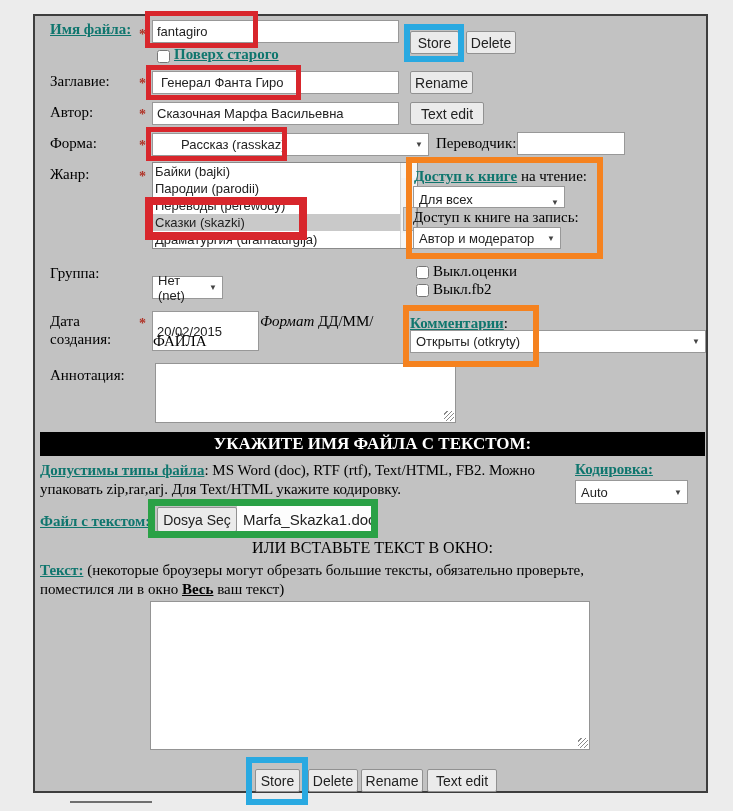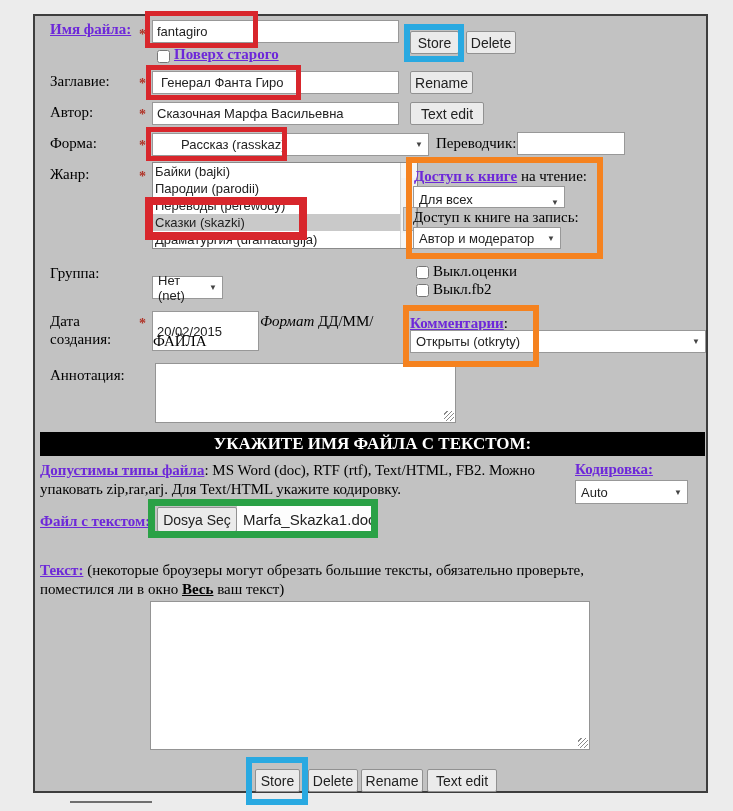--- a/index.html
+++ b/index.html
@@ -2,21 +2,21 @@
 <html><head>
 <meta charset="utf-8">
 <style>
   html,body{margin:0;padding:0;}
   .page{position:relative;width:733px;height:811px;background:#ececec;overflow:hidden;
         font-family:"Liberation Serif","DejaVu Serif",serif;}
   .abs{position:absolute;}
   .panel{position:absolute;left:33px;top:14px;width:675px;height:779px;
          background:#c2c2c2;border:2px solid #3d3d3d;box-sizing:border-box;}
   .lbl{font-size:15px;color:#000;white-space:nowrap;}
-  .link{font-size:15px;font-weight:bold;color:#6d28d9;text-decoration:underline;
+  .link{font-size:15px;font-weight:bold;color:#0f766e;text-decoration:underline;
         cursor:pointer;white-space:nowrap;}
   .req{color:#b03226;font-size:14px;font-weight:bold;}
   .txt-input{border:1px solid #989898;background:#fff;
              font:13px "Liberation Sans","DejaVu Sans",sans-serif;
              padding:2px 4px;box-sizing:border-box;color:#222;}
   .btn{background:#ebebeb;border:1px solid #919191;border-radius:2px;
        font:14px "Liberation Sans","DejaVu Sans",sans-serif;color:#222;
        box-sizing:border-box;cursor:pointer;padding:0;}
   .sel{background:#fff;border:1px solid #989898;box-sizing:border-box;cursor:pointer;
        font:13px "Liberation Sans","DejaVu Sans",sans-serif;color:#222;
@@ -155,20 +155,21 @@
   <div class="abs sel" style="left:575px;top:480px;width:113px;height:24px;">
     <span>Auto</span>
     <span class="arrow">▼</span>
   </div>
 
   <a class="abs link" style="left:40px;top:513px;">Файл с текстом:</a>
   <div class="abs filestrip" style="left:237px;top:505px;width:137px;height:28px;"></div>
   <button class="abs btn" style="left:157px;top:507px;width:80px;height:25px;">Dosya Seç</button>
   <span class="abs" style="left:243px;top:511px;font:15px 'Liberation Sans','DejaVu Sans',sans-serif;color:#222;">Marfa_Skazka1.doc</span>
 
+  <div class="abs center-head" style="left:40px;top:539px;width:665px;">ИЛИ ВСТАВЬТЕ ТЕКСТ В ОКНО:</div>
 
   <div class="abs note" style="left:40px;top:561px;width:618px;">
     <a class="link">Текст:</a><span> (некоторые броузеры могут обрезать большие тексты, обязательно проверьте,</span><br>
     <span>поместился ли в окно </span><b style="text-decoration:underline;">Весь</b><span> ваш текст)</span>
   </div>
 
   <textarea class="abs ta" style="left: 150px; top: 601px; width: 440px; height: 149px;"></textarea>
   <div class="grip" style="left:578px;top:738px;"></div>
 
   <button class="abs btn" style="left:255px;top:769px;width:45px;height:23px;">Store</button>

